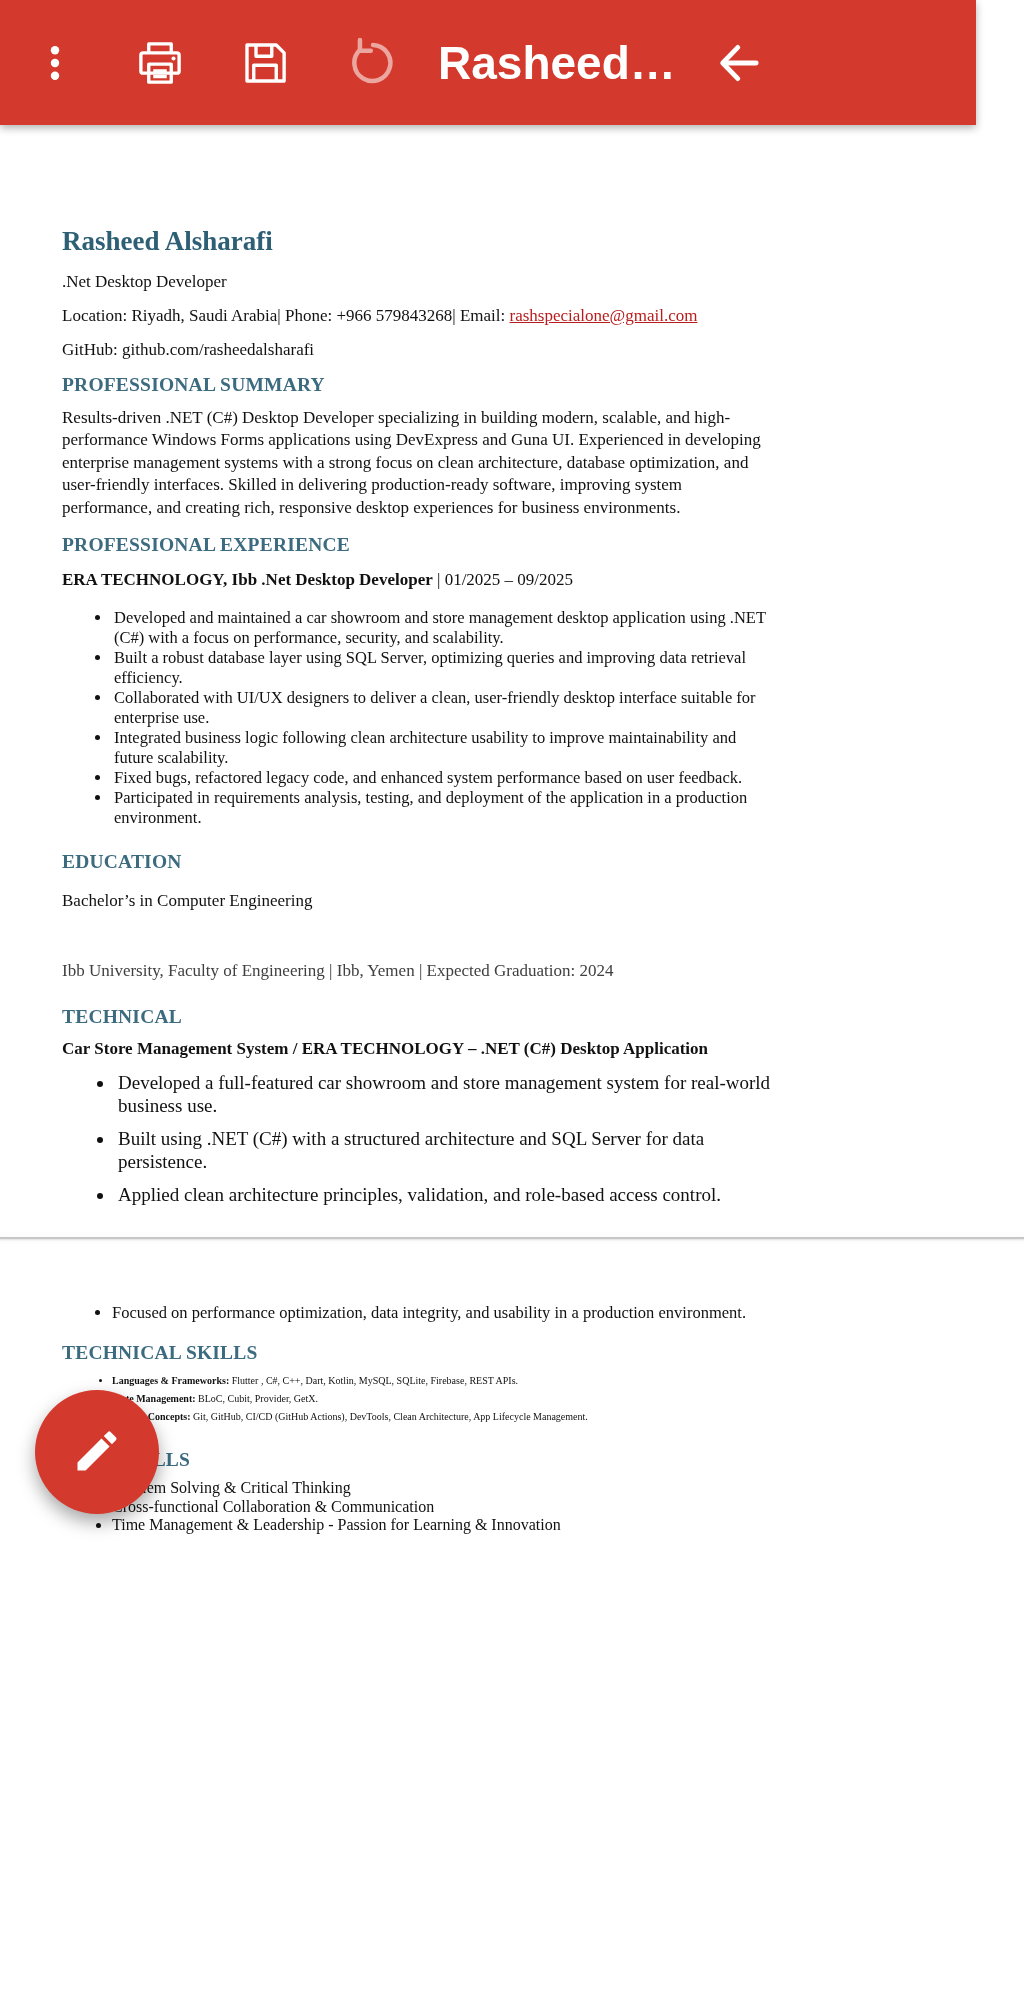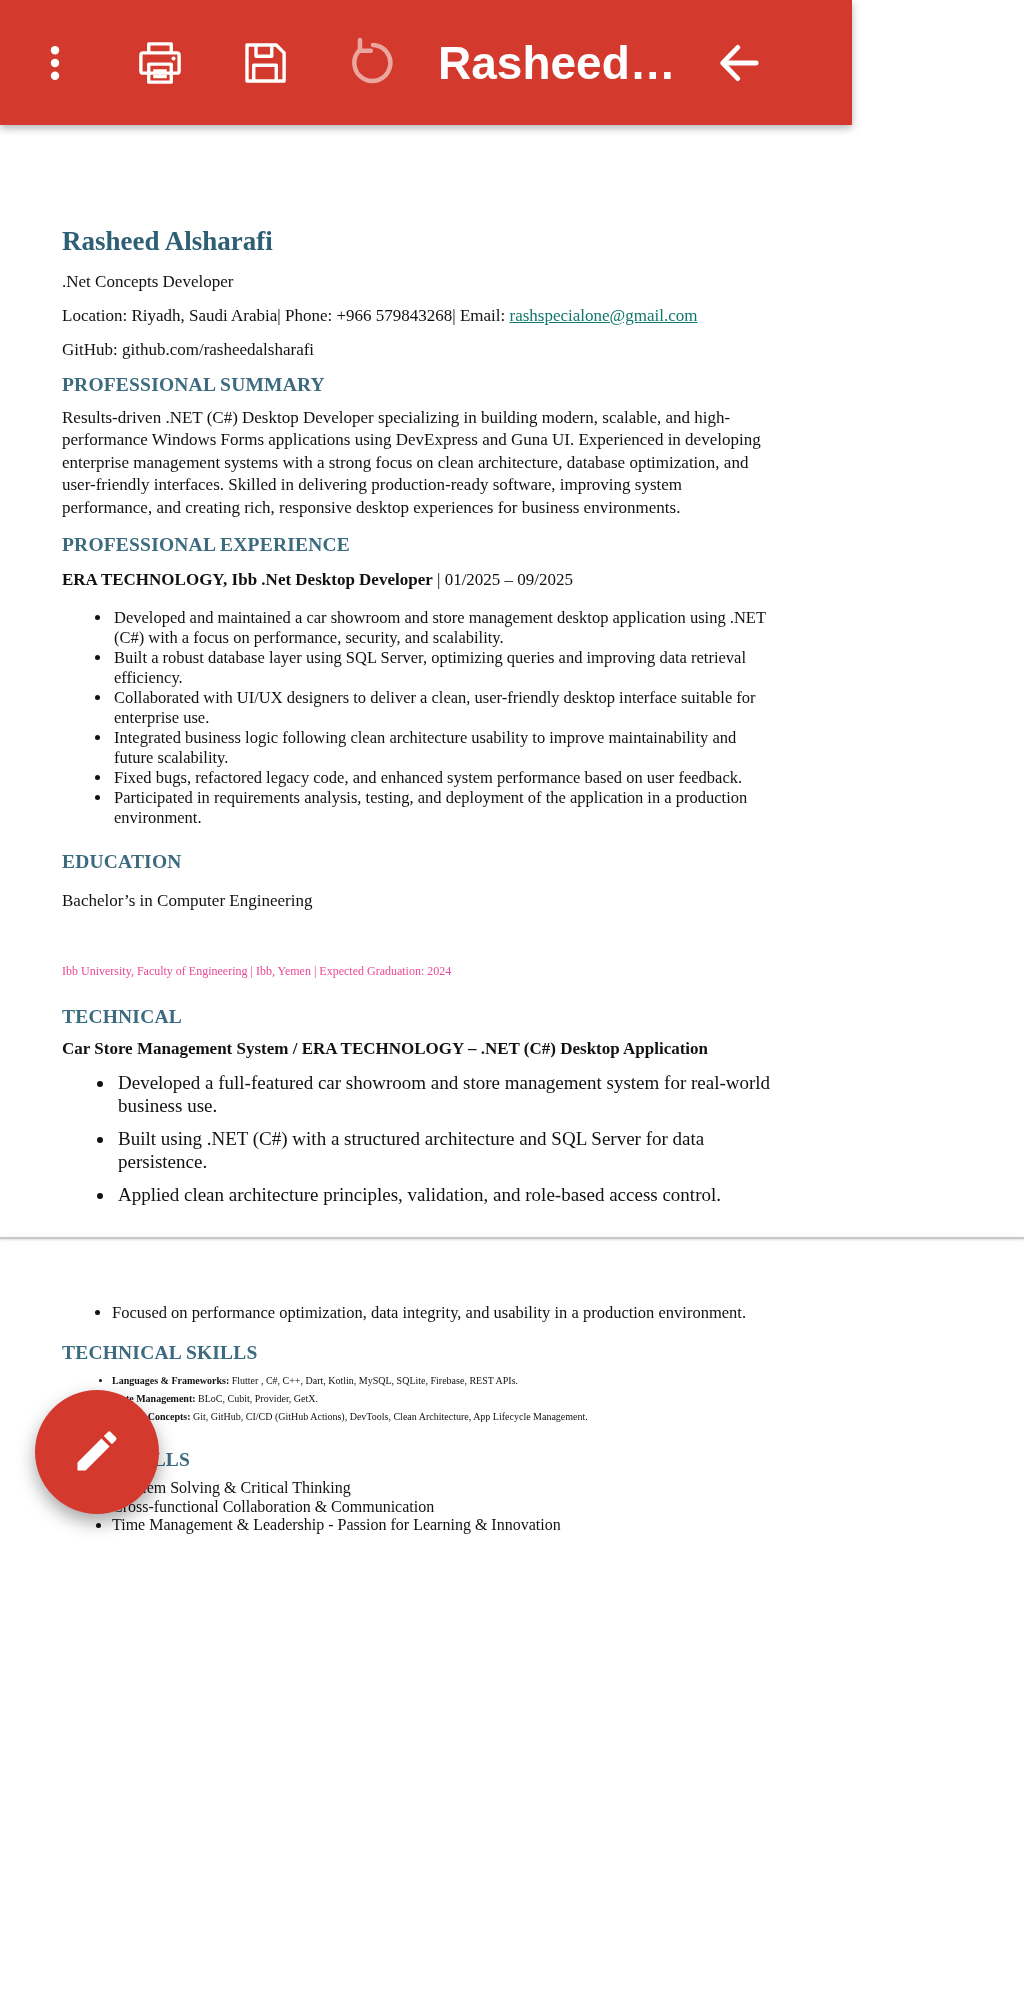--- a/index.html
+++ b/index.html
@@ -6,21 +6,21 @@
   html,body { background:#ffffff; }
   body { font-family:"Liberation Serif", serif; }
 
   .screen{
     position:relative; width:1024px; height:2003px;
     background:#ffffff; overflow:hidden; margin:0 auto;
   }
 
   
   .appbar{
-    position:absolute; top:0; left:0; width:852px; height:125px;
+    position:absolute; top:0; left:0; width:976px; height:125px;
     background:#d3392c; box-shadow:0 3px 8px rgba(0,0,0,.30); z-index:20;
   }
   .iconbtn{
     position:absolute; top:0; height:125px; width:70px;
     background:transparent; border:none; display:flex;
     align-items:center; justify-content:center; cursor:pointer; padding:0;
   }
   .iconbtn svg{ display:block; }
   .btn-overflow{ left:20px; }
   .btn-print{ left:125px; }
@@ -45,21 +45,21 @@
   }
   .page2{ height:759px; padding:58px 235px 0 62px; }
 
   
   .doc-name{
     font-size:27px; font-weight:700; color:#2d5f75;
     line-height:32px; margin-bottom:14px;
   }
   .doc-line{ font-size:17px; color:#111; line-height:22px; }
   .mb12{ margin-bottom:12px; }
-  .doc-link{ color:#0f766e; text-decoration:underline; }
+  .doc-link{ color:#b91c1c; text-decoration:underline; }
 
   .sec-heading{
     font-size:19.5px; font-weight:700; color:#3c6b80;
     line-height:24px; letter-spacing:.2px;
   }
   .h-summary{ margin-top:12px; margin-bottom:10px; }
   .h-exp{ margin-top:14px; margin-bottom:12px; }
   .h-edu{ margin-top:22px; margin-bottom:16px; }
   .h-proj{ margin-top:23px; margin-bottom:8px; }
   .h-tech{ margin-top:17px; margin-bottom:7px; }
@@ -68,21 +68,21 @@
   .summary-body{ font-size:17px; line-height:22.4px; color:#111; }
 
   .role-line{ font-size:17px; line-height:22px; color:#111; }
   .role-line .bold{ font-weight:700; }
 
   ul{ list-style:disc; }
   .xp-list{ margin-top:17px; padding-left:50px; font-size:16.5px; line-height:20px; color:#111; }
   .xp-list li{ padding-left:2px; }
 
   .edu-degree{ font-size:17px; line-height:22px; color:#111; margin-bottom:17px; }
-  .edu-school{ font-size:12px; line-height:22px; color:#ec4899;margin-top:48px; }
+  .edu-school{ font-size:17px; line-height:22px; color:#404040;margin-top:48px; }
 
   .proj-title{ font-size:17px; font-weight:700; line-height:23px; color:#111; }
   .proj-list{ margin-top:11px; padding-left:53px; font-size:19px; line-height:23px; color:#111; }
   .proj-list li{ margin-bottom:10px; padding-left:3px; }
 
   .cont-list{ padding-left:50px; font-size:16.5px; line-height:22px; color:#111; }
   .tech-list{ padding-left:50px; font-size:10px; line-height:18px; color:#111; }
   .tech-list .lbl{ font-weight:700; }
   .soft-list{ padding-left:50px; font-size:16px; line-height:18.5px; color:#111; }
 
@@ -154,21 +154,21 @@
       </span>
     </button>
   </header>
 
   <main class="viewer">
 
     <section class="page page1">
 
       <div class="doc-name">Rasheed Alsharafi</div>
 
-      <div class="doc-line mb12">.Net Concepts Developer</div>
+      <div class="doc-line mb12">.Net Desktop Developer</div>
 
       <div class="doc-line mb12"><span>Location: Riyadh, Saudi Arabia| Phone: +966 579843268| Email: </span><a class="doc-link" href="#">rashspecialone@gmail.com</a></div>
 
       <div class="doc-line">GitHub: github.com/rasheedalsharafi</div>
 
       <h2 class="sec-heading h-summary">PROFESSIONAL SUMMARY</h2>
       <p class="summary-body">Results-driven .NET (C#) Desktop Developer specializing in building modern, scalable, and high-performance Windows Forms applications using DevExpress and Guna UI. Experienced in developing enterprise management systems with a strong focus on clean architecture, database optimization, and user-friendly interfaces. Skilled in delivering production-ready software, improving system performance, and creating rich, responsive desktop experiences for business environments.</p>
 
       <h2 class="sec-heading h-exp">PROFESSIONAL EXPERIENCE</h2>
       <div class="role-line"><span class="bold">ERA TECHNOLOGY, Ibb .Net Desktop Developer</span><span> | 01/2025 – 09/2025</span></div>

